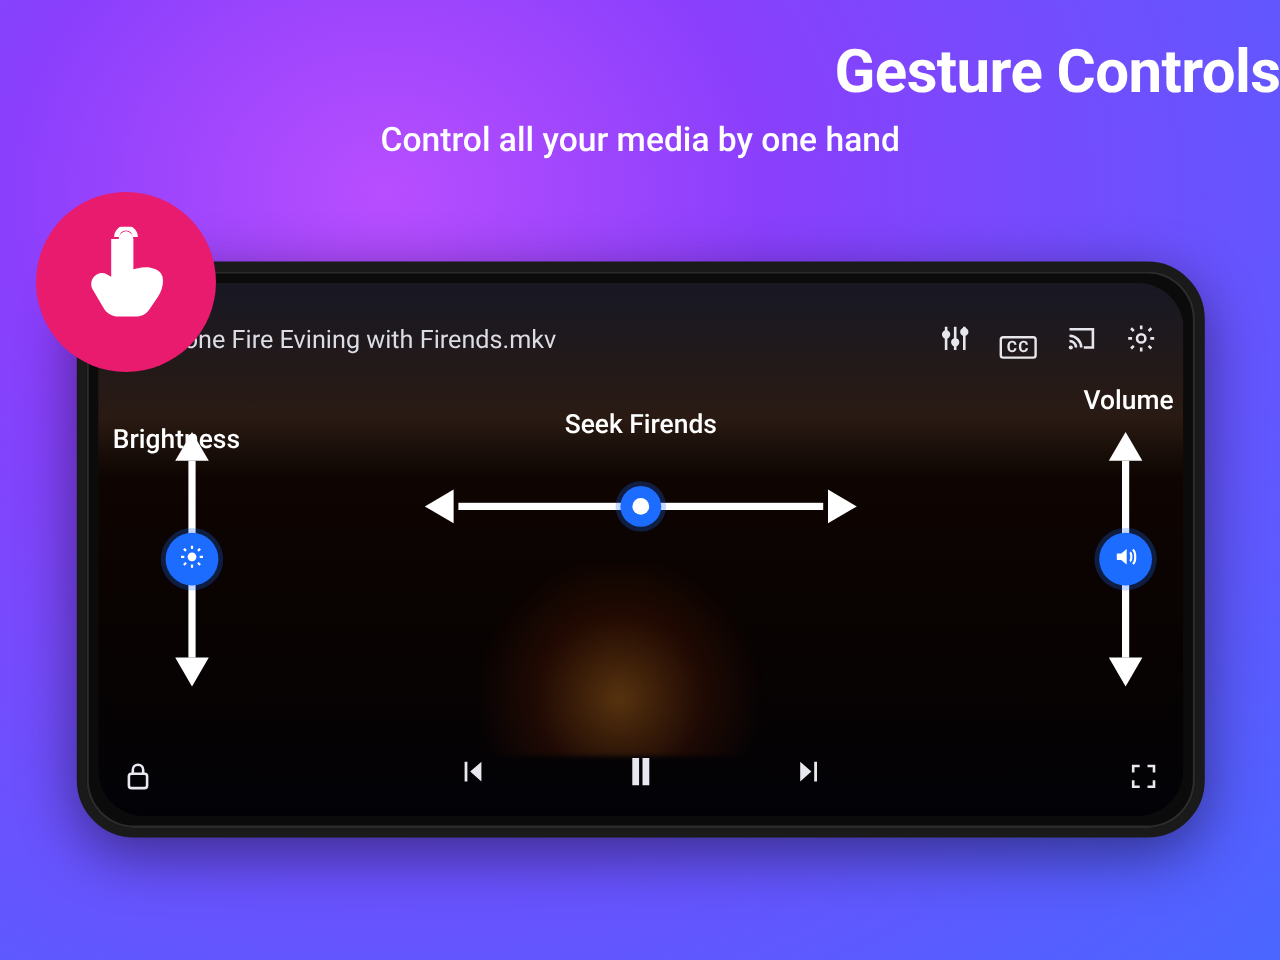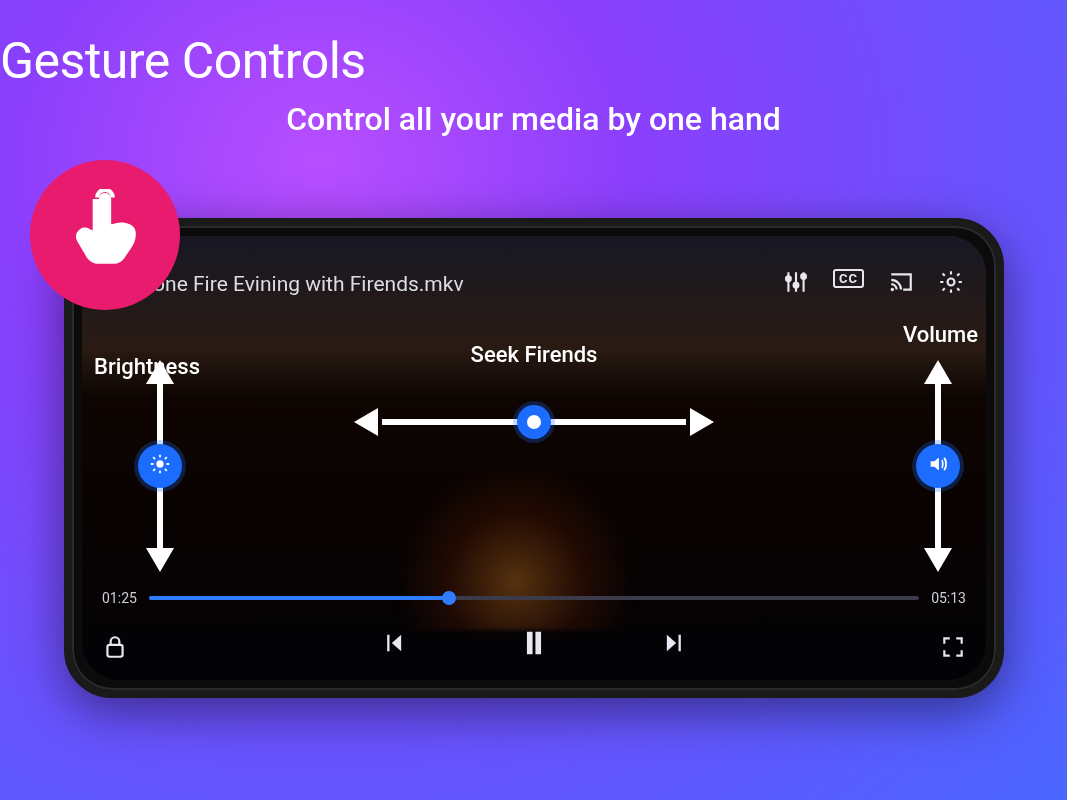--- a/index.html
+++ b/index.html
@@ -5,26 +5,26 @@
   * { box-sizing: border-box; margin: 0; padding: 0; }
   html, body { width: 1067px; height: 800px; overflow: hidden; font-family: -apple-system, BlinkMacSystemFont, "Segoe UI", Roboto, Helvetica, Arial, sans-serif; }
   .bg {
     width: 1067px; height: 800px;
     background: linear-gradient(135deg, #8a3ffc 0%, #b44cff 25%, #c850ff 50%, #6b5dff 75%, #3b82f6 100%);
     background: radial-gradient(ellipse at 30% 20%, #b84eff 0%, #8a3ffc 30%, #5b5bff 80%, #4a66ff 100%);
     position: relative;
     color: #fff;
   }
   .title {
-    position: absolute; top: 32px; left: 0; width: 1067px; text-align: left;
-    font-size: 50px; font-weight: 400; letter-spacing: -0.5px;
+    position: absolute; top: 32px; left: 0; width: 1067px; text-align: right;
+    font-size: 50px; font-weight: 700; letter-spacing: -0.5px;
   }
   .subtitle {
     position: absolute; top: 100px; left: 0; width: 1067px; text-align: center;
-    font-size: 32px; font-weight: 500;
+    font-size: 28px; font-weight: 500;
   }
   .touch-badge {
     position: absolute; top: 160px; left: 30px;
     width: 150px; height: 150px; border-radius: 50%;
     background: #e81b6e;
     display: flex; align-items: center; justify-content: center;
     z-index: 5;
   }
   .touch-badge svg { width: 74px; height: 88px; fill: #fff; }
 
@@ -67,21 +67,21 @@
     position: absolute; top: 28px; left: 0; right: 0; height: 40px; padding: 0 22px;
     display: flex; align-items: center; gap: 14px;
     color: #d9d9e0;
   }
   .back-btn svg { width: 22px; height: 22px; fill: #e6e6ec; }
   .video-title {
     font-size: 21px; font-weight: 400; color: #dcdce4;
     white-space: nowrap; overflow: hidden; text-overflow: ellipsis;
     flex: 1;
   }
-  .top-actions { display: flex; align-items: flex-start; gap: 24px; margin-left: auto; }
+  .top-actions { display: flex; align-items: flex-end; gap: 24px; margin-left: auto; }
   .top-actions svg { width: 26px; height: 26px; fill: none; stroke: #e6e6ec; stroke-width: 2; }
   .cc-box { border: 2px solid #e6e6ec; padding: 0 4px; font-size: 13px; font-weight: 700; color: #e6e6ec; letter-spacing: 1px; border-radius: 3px; }
 
   
   .gesture-label { position: absolute; font-size: 22px; font-weight: 500; color: #fff; }
   .lbl-brightness { top: 86px; left: 12px; margin-top: 32px; }
   .lbl-volume { top: 86px; right: 8px; }
   .lbl-seek { top: 106px; left: 50%; transform: translateX(-50%); }
 
   .vert-gesture {
@@ -235,28 +235,20 @@
 
       <div class="horiz-gesture">
         <div class="arrow-left"></div>
         <div class="hline"></div>
         <div class="arrow-right"></div>
         <div class="hknob">
             <div class="hdot"></div>
           </div>
       </div>
 
-      <div class="progress-row">
-        <span>01:25</span>
-        <div class="progress">
-          <div class="played"></div>
-          <div class="thumb"></div>
-        </div>
-        <span>05:13</span>
-      </div>
 
       <div class="controls-row">
         <span class="ctrl-plain">
           <svg viewBox="0 0 24 24">
               <rect x="5" y="10" width="14" height="11" rx="2"></rect>
               <path d="M8 10V7a4 4 0 0 1 8 0v3"></path>
             </svg>
         </span>
         <span class="ctrl-plain">
           <svg viewBox="0 0 24 24">

